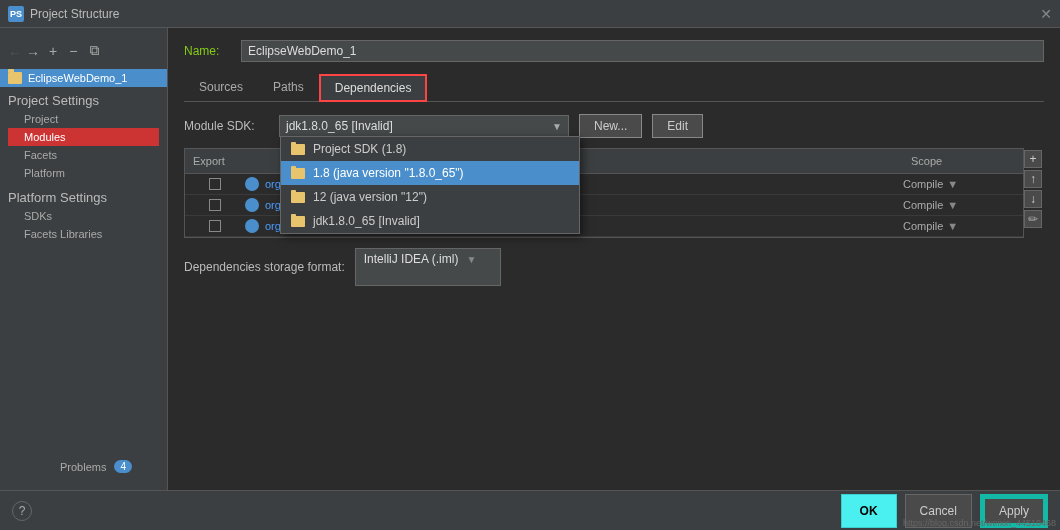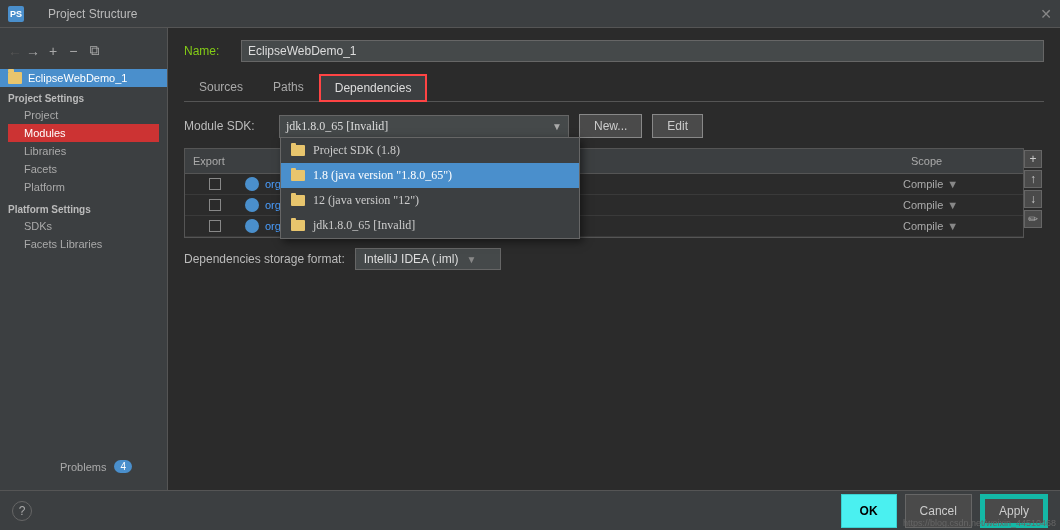--- a/index.html
+++ b/index.html
@@ -20,21 +20,21 @@
       height: 28px;
       display: flex;
       align-items: center;
       justify-content: space-between;
       padding: 0 8px;
       border-bottom: 1px solid #555;
     }
     .title-bar-left {
       display: flex;
       align-items: center;
-      gap: 24px;
+      gap: 6px;
     }
     .title-icon {
       width: 16px; height: 16px;
       background: #4a8fcc;
       border-radius: 2px;
       display: flex; align-items: center; justify-content: center;
       font-size: 9px; color: white; font-weight: bold;
     }
     .title-text {
       color: #bbbbbb;
@@ -95,22 +95,22 @@
       width: 6px; height: 3px;
       background: #e8c56d;
       border-radius: 1px 1px 0 0;
     }
 
     .sidebar-section {
       padding: 6px 8px 2px 8px;
     }
     .sidebar-section-title {
       color: #bbbbbb;
-      font-size: 10px;
-      font-weight: bold;
+      font-size: 13px;
+      font-weight: normal;
       margin-bottom: 2px;
     }
     .sidebar-item {
       padding: 3px 8px 3px 16px;
       cursor: pointer;
       color: #aaaaaa;
       font-size: 11px;
     }
     .sidebar-item.highlighted {
       background: #cc3333;
@@ -189,21 +189,20 @@
       background: #45494a;
       border: 1px solid #666;
       color: #dddddd;
       padding: 3px 6px;
       font-size: 12px;
       display: flex;
       align-items: center;
       justify-content: space-between;
       cursor: pointer;
       position: relative;
-      font-family: Liberation Serif, serif;
     }
     .sdk-dropdown-arrow {
       color: #aaa;
       font-size: 10px;
     }
 
     .btn {
       padding: 4px 14px;
       font-size: 12px;
       cursor: pointer;
@@ -298,21 +297,21 @@
       margin-top: 10px;
     }
     .storage-label {
       color: #bbbbbb;
       font-size: 12px;
     }
     .storage-dropdown {
       background: #45494a;
       border: 1px solid #666;
       color: #dddddd;
-      padding: 3px 24px 3px 8px;
+      padding: 3px 24px 19px 8px;
       font-size: 12px;
       cursor: pointer;
       display: flex;
       align-items: center;
       gap: 8px;
     }
 
     
     .bottom-bar {
       height: 40px;
@@ -449,23 +448,20 @@
       <span style="color:white; font-size:11px;">EclipseWebDemo_1</span>
     </div>
 
     <div class="sidebar-section">
       <div class="sidebar-section-title">Project Settings</div>
       <div class="sidebar-item">
         <span>Project</span>
       </div>
       <div class="sidebar-item highlighted">
         <span>Modules</span>
-      </div>
-      <div class="sidebar-item">
-        <span>Libraries</span>
       </div>
       <div class="sidebar-item">
         <span>Facets</span>
       </div>
       <div class="sidebar-item">
         <span>Platform</span>
       </div>
     </div>
 
     <div class="sidebar-section">

